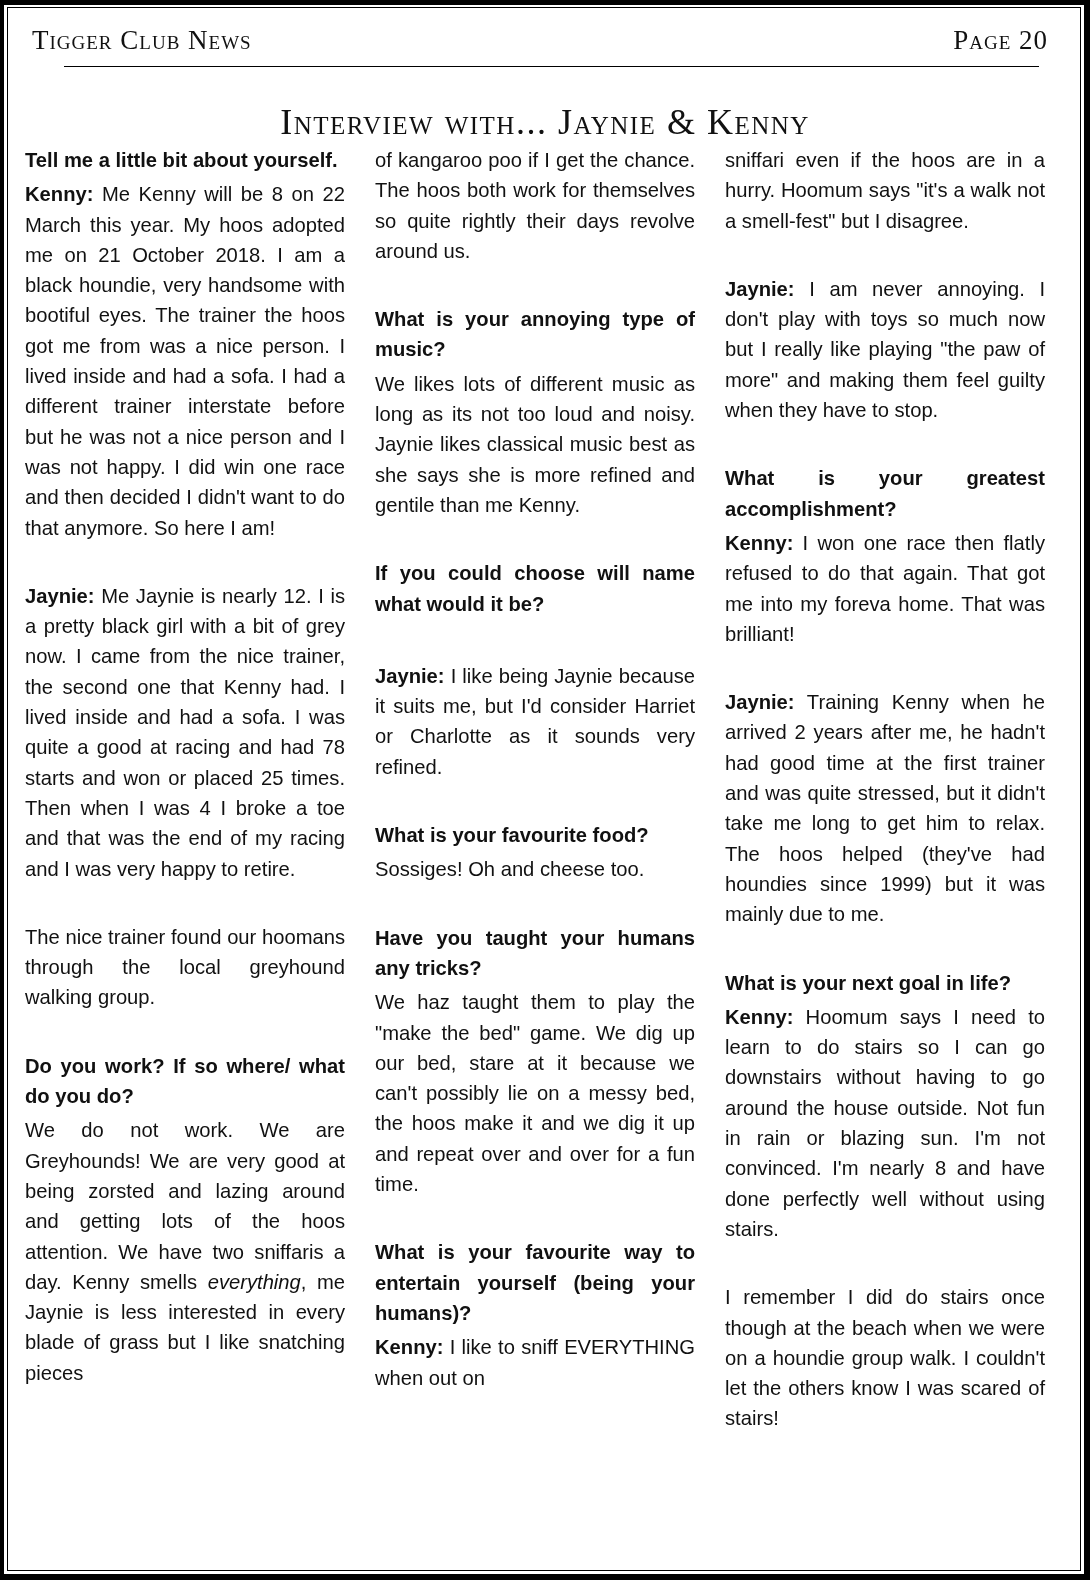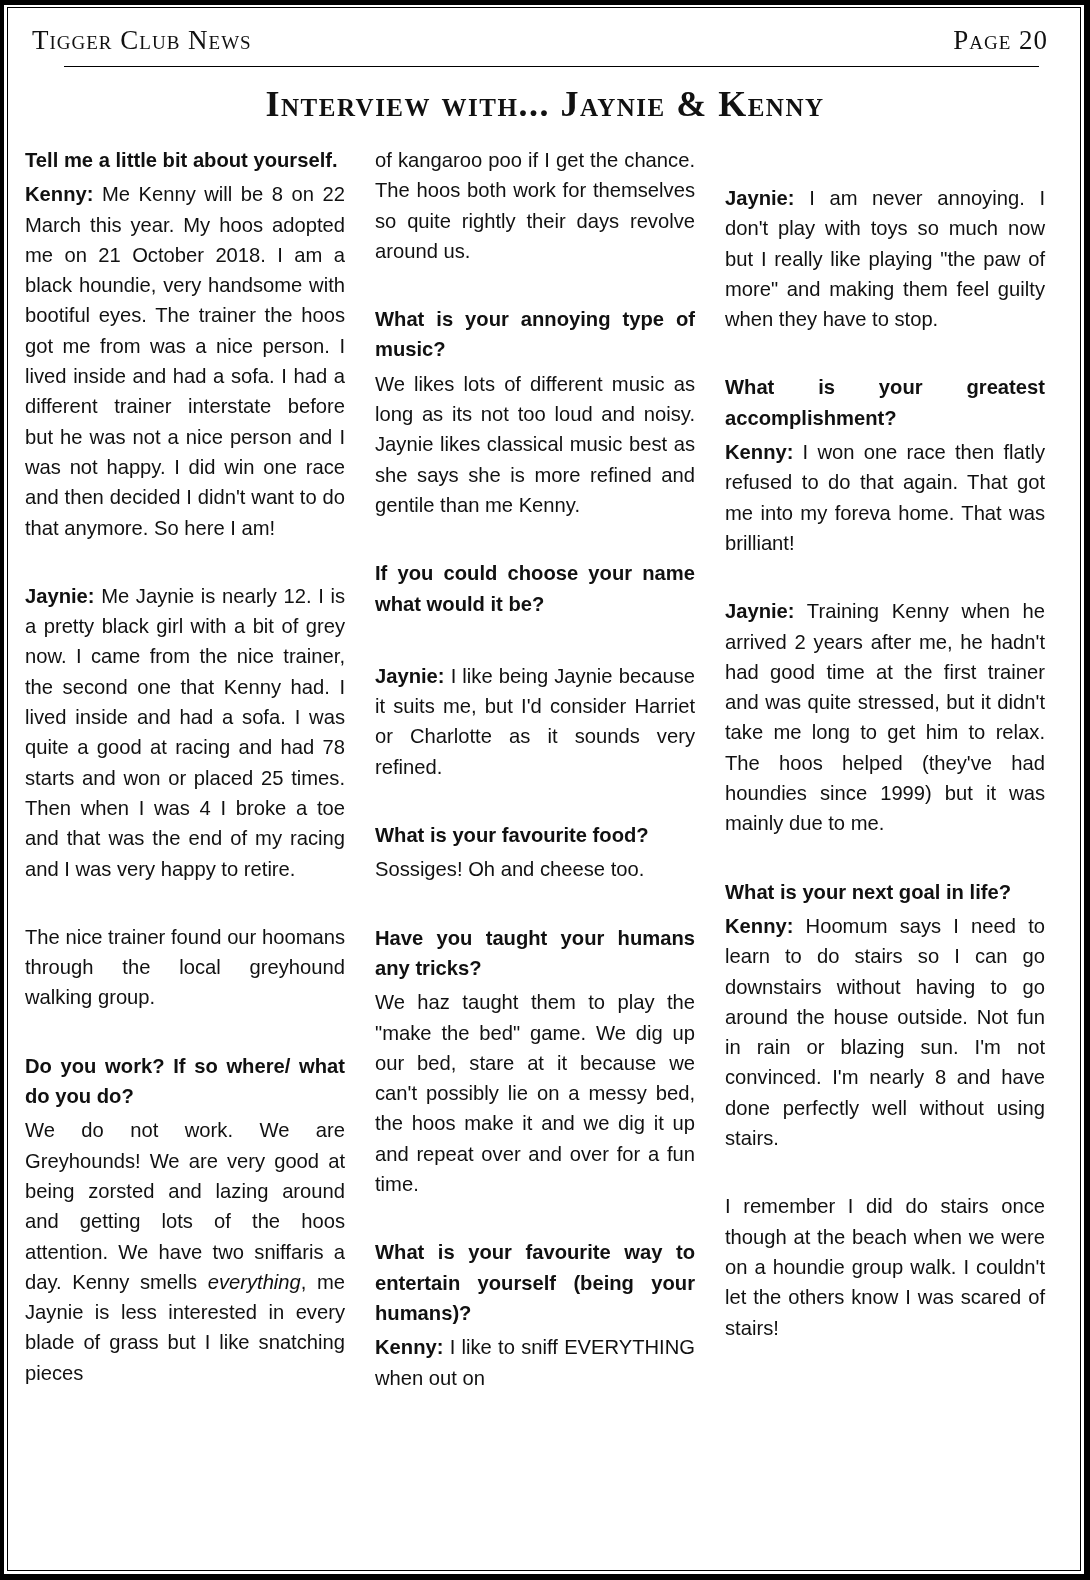--- a/index.html
+++ b/index.html
@@ -54,22 +54,22 @@
     .article-title {
       position: absolute;
       left: 0; right: 0;
       top: 83px;
       text-align: center;
       font-family: "Liberation Serif", "DejaVu Serif", serif;
       font-variant: small-caps;
       font-size: 36px;
       letter-spacing: 1.5px;
       color: #111;
-      font-weight: bold;
-      margin: 0;
+      font-weight: normal;
+      margin: 18px;
     }
     .columns {
       position: absolute;
       top: 145px;
       left: 25px;
       width: 1020px;
       height: 1400px;
       display: flex;
       justify-content: space-between;
     }
@@ -126,35 +126,36 @@
     <p class="question">Do you work? If so where/ what do you do?</p>
     <p><span>We do not work. We are Greyhounds! We are very good at being zorsted and lazing around and getting lots of the hoos attention. We have two sniffaris a day. Kenny smells </span><em>everything</em><span>, me Jaynie is less interested in every blade of grass but I like snatching pieces</span></p>
   </div>
 
   <div class="column col-mid">
     <p>of kangaroo poo if I get the chance. The hoos both work for themselves so quite rightly their days revolve around us.</p>
     <div class="gap"></div>
     <p class="question">What is your annoying type of music?</p>
     <p>We likes lots of different music as long as its not too loud and noisy. Jaynie likes classical music best as she says she is more refined and gentile than me Kenny.</p>
     <div class="gap"></div>
-    <p class="question">If you could choose your name what would it be?</p>
+    <p class="question">If you could choose will name what would it be?</p>
     <div class="gap"></div>
     <p><span class="speaker">Jaynie:</span><span> I like being Jaynie because it suits me, but I'd consider Harriet or Charlotte as it sounds very refined.</span></p>
     <div class="gap"></div>
     <p class="question">What is your favourite food?</p>
     <p>Sossiges! Oh and cheese too.</p>
     <div class="gap"></div>
     <p class="question">Have you taught your humans any tricks?</p>
     <p>We haz taught them to play the "make the bed" game. We dig up our bed, stare at it because we can't possibly lie on a messy bed, the hoos make it and we dig it up and repeat over and over for a fun time.</p>
     <div class="gap"></div>
     <p class="question">What is your favourite way to entertain yourself (being your humans)?</p>
     <p><span class="speaker">Kenny:</span><span> I like to sniff EVERYTHING when out on</span></p>
   </div>
 
   <div class="column col-right">
+    <p>sniffari even if the hoos are in a hurry. Hoomum says "it's a walk not a smell-fest" but I disagree.</p>
     <div class="gap"></div>
     <p><span class="speaker">Jaynie:</span><span> I am never annoying. I don't play with toys so much now but I really like playing "the paw of more" and making them feel guilty when they have to stop.</span></p>
     <div class="gap"></div>
     <p class="question">What is your greatest accomplishment?</p>
     <p><span class="speaker">Kenny:</span><span> I won one race then flatly refused to do that again. That got me into my foreva home. That was brilliant!</span></p>
     <div class="gap"></div>
     <p><span class="speaker">Jaynie:</span><span> Training Kenny when he arrived 2 years after me, he hadn't had good time at the first trainer and was quite stressed, but it didn't take me long to get him to relax. The hoos helped (they've had houndies since 1999) but it was mainly due to me.</span></p>
     <div class="gap"></div>
     <p class="question">What is your next goal in life?</p>
     <p><span class="speaker">Kenny:</span><span> Hoomum says I need to learn to do stairs so I can go downstairs without having to go around the house outside. Not fun in rain or blazing sun. I'm not convinced. I'm nearly 8 and have done perfectly well without using stairs.</span></p>

